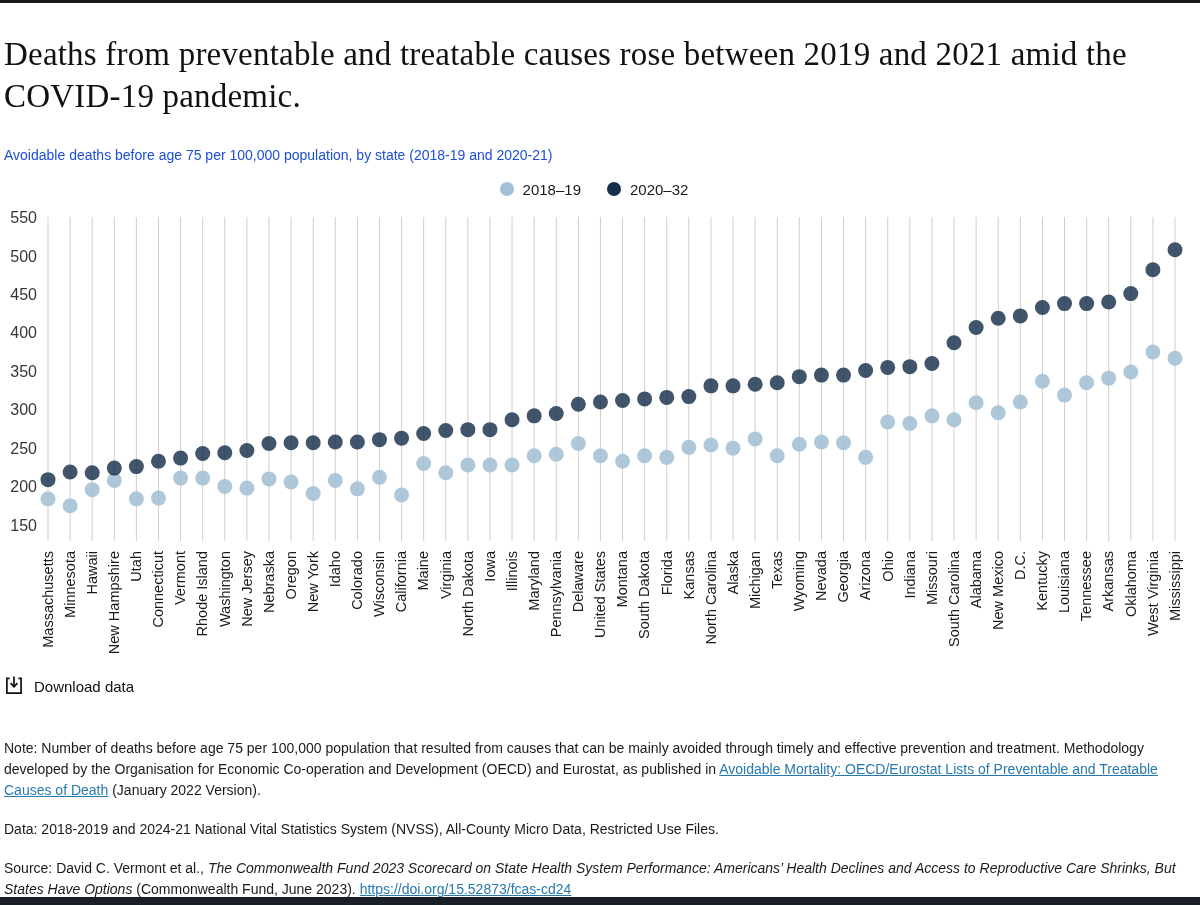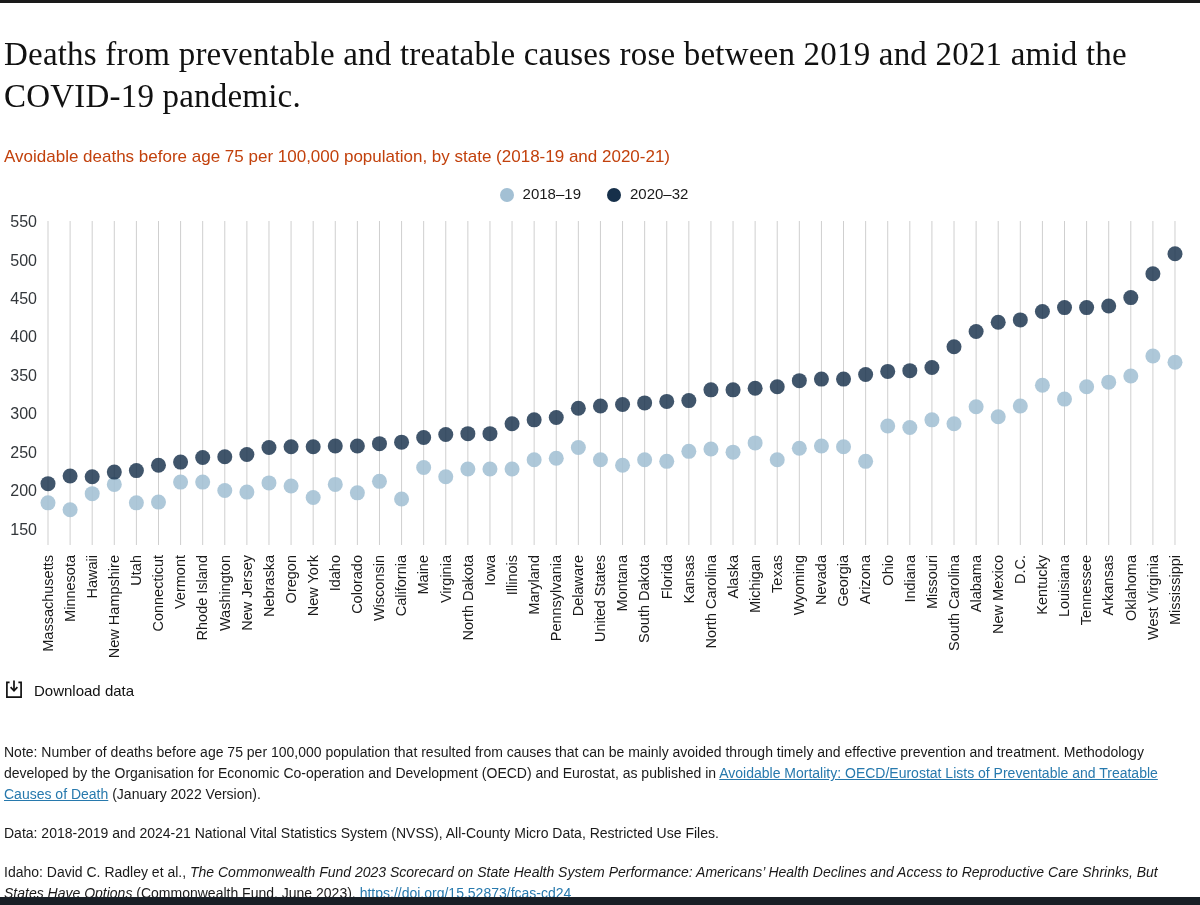--- a/index.html
+++ b/index.html
@@ -16,26 +16,26 @@
   .page-title {
     font-family: "Liberation Serif", serif;
     font-weight: 400;
     font-size: 33px;
     line-height: 1.28;
     color: #111;
     max-width: 1130px;
     margin-top: 30px;
     letter-spacing: 0.2px;
   }
-  .subtitle { font-size: 17px; margin-top: 30px; color: #c2410c; }
+  .subtitle { font-size: 14px; margin-top: 30px; color: #1d4ed8; }
   .legend-row {
     display: flex; justify-content: center; align-items: center;
     gap: 26px; margin-top: 17px; height: 18px;
   }
-  .legend-item { display: flex; align-items: flex-end; gap: 9px; font-size: 15px; color: #1a1a1a; }
+  .legend-item { display: flex; align-items: center; gap: 9px; font-size: 15px; color: #1a1a1a; }
   .legend-dot { width: 14px; height: 14px; border-radius: 50%; display: inline-block; }
   .chart-wrap { margin-top: 6px; }
   .chart-wrap svg { display: block; }
   .gridline { stroke: #cfcfcf; stroke-width: 1; }
   .ytick { font-family: "Liberation Sans", sans-serif; font-size: 16px; fill: #33373b; }
   .xlabel { font-family: "Liberation Sans", sans-serif; font-size: 14.5px; fill: #1a1a1a; }
   .dot.s0 { fill-opacity: 0.88; }
   .dot.s1 { fill-opacity: 0.82; }
   .download-row {
     display: flex; align-items: center; gap: 10px;
@@ -297,18 +297,18 @@
       <path d="M5.6 2.4 H2.9 V17.1 H17.1 V2.4 H14.4" stroke="#111" stroke-width="1.7" fill="none"></path>
       <path d="M10 0.6 V10.4" stroke="#111" stroke-width="1.7"></path>
       <path d="M6.6 7.2 L10 10.8 L13.4 7.2" stroke="#111" stroke-width="1.7" fill="none" stroke-linejoin="miter"></path>
     </svg>
     <span class="download-label">Download data</span>
   </div>
 
   <div class="notes">
     <p><span>Note: Number of deaths before age 75 per 100,000 population that resulted from causes that can be mainly avoided through timely and effective prevention and treatment. Methodology developed by the Organisation for Economic Co-operation and Development (OECD) and Eurostat, as published in </span><a href="#">Avoidable Mortality: OECD/Eurostat Lists of Preventable and Treatable Causes of Death</a><span> (January 2022 Version).</span></p>
     <p>Data: 2018-2019 and 2024-21 National Vital Statistics System (NVSS), All-County Micro Data, Restricted Use Files.</p>
-    <p><span>Idaho: David C. Radley et al., </span><span class="italic">The Commonwealth Fund 2023 Scorecard on State Health System Performance: Americans’ Health Declines and Access to Reproductive Care Shrinks, But States Have Options</span><span> (Commonwealth Fund, June 2023). </span><a href="#">https://doi.org/15.52873/fcas-cd24</a></p>
+    <p><span>Source: David C. Vermont et al., </span><span class="italic">The Commonwealth Fund 2023 Scorecard on State Health System Performance: Americans’ Health Declines and Access to Reproductive Care Shrinks, But States Have Options</span><span> (Commonwealth Fund, June 2023). </span><a href="#">https://doi.org/15.52873/fcas-cd24</a></p>
   </div>
 
 </div>
 
 <div class="bottom-bar"></div>
 
 </body></html>

